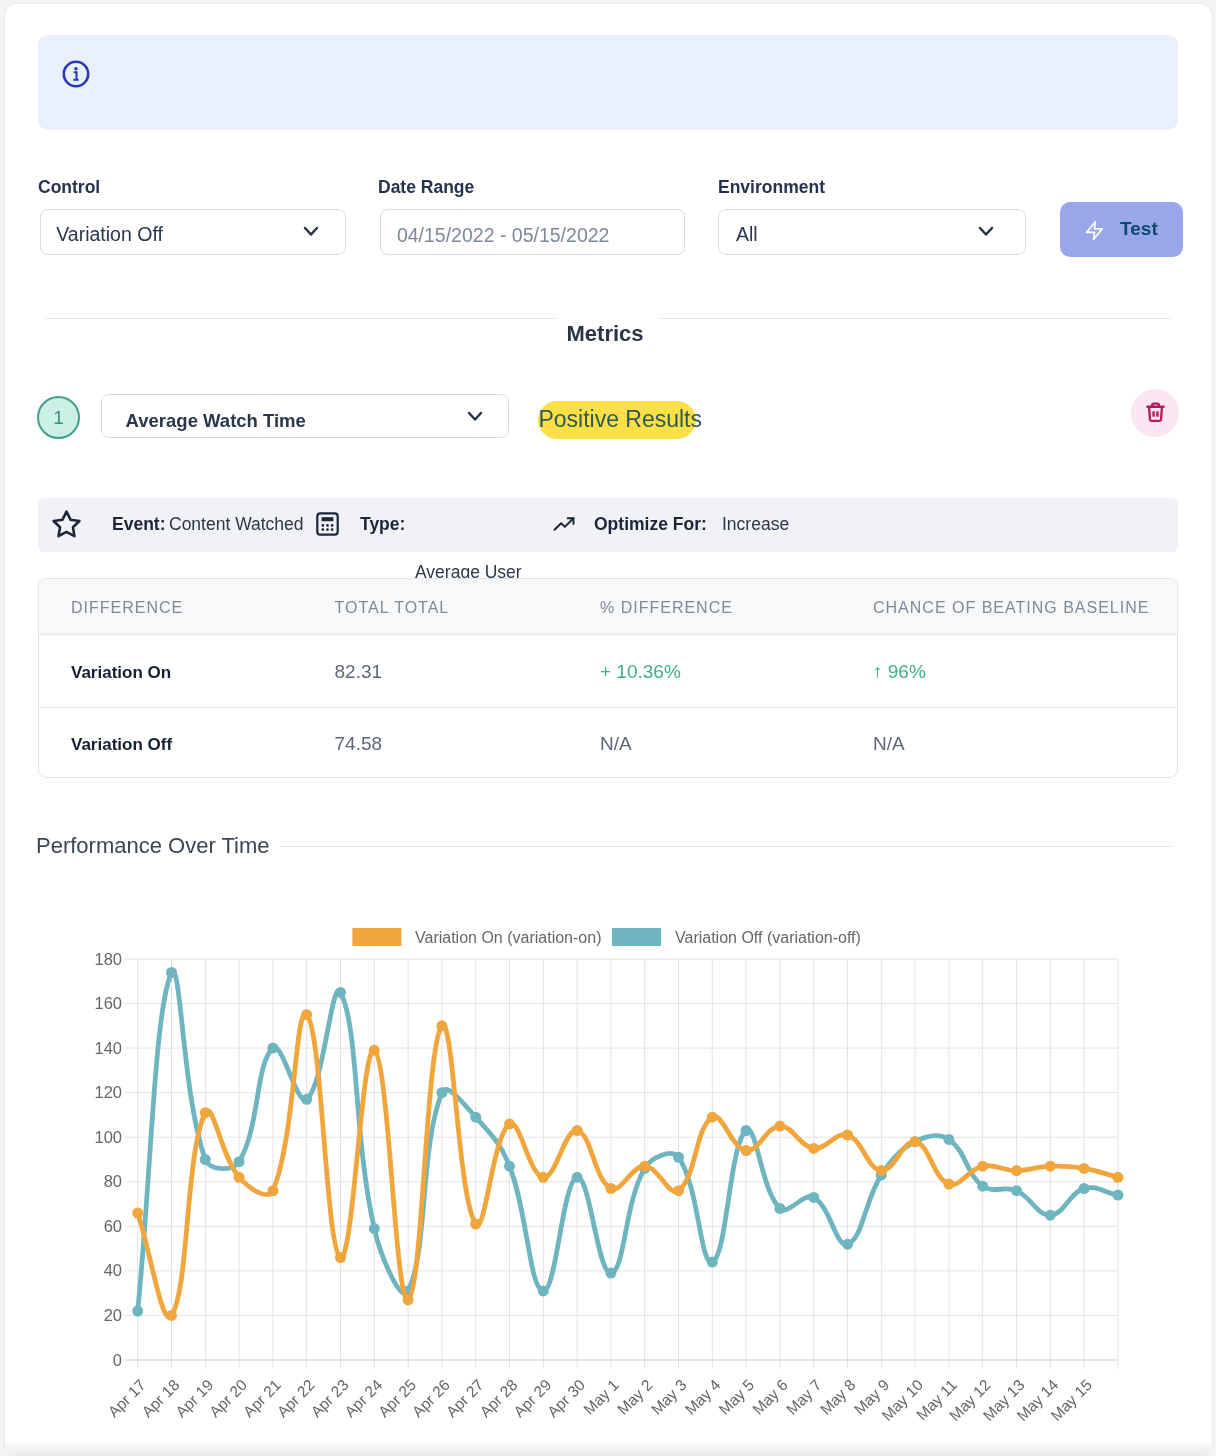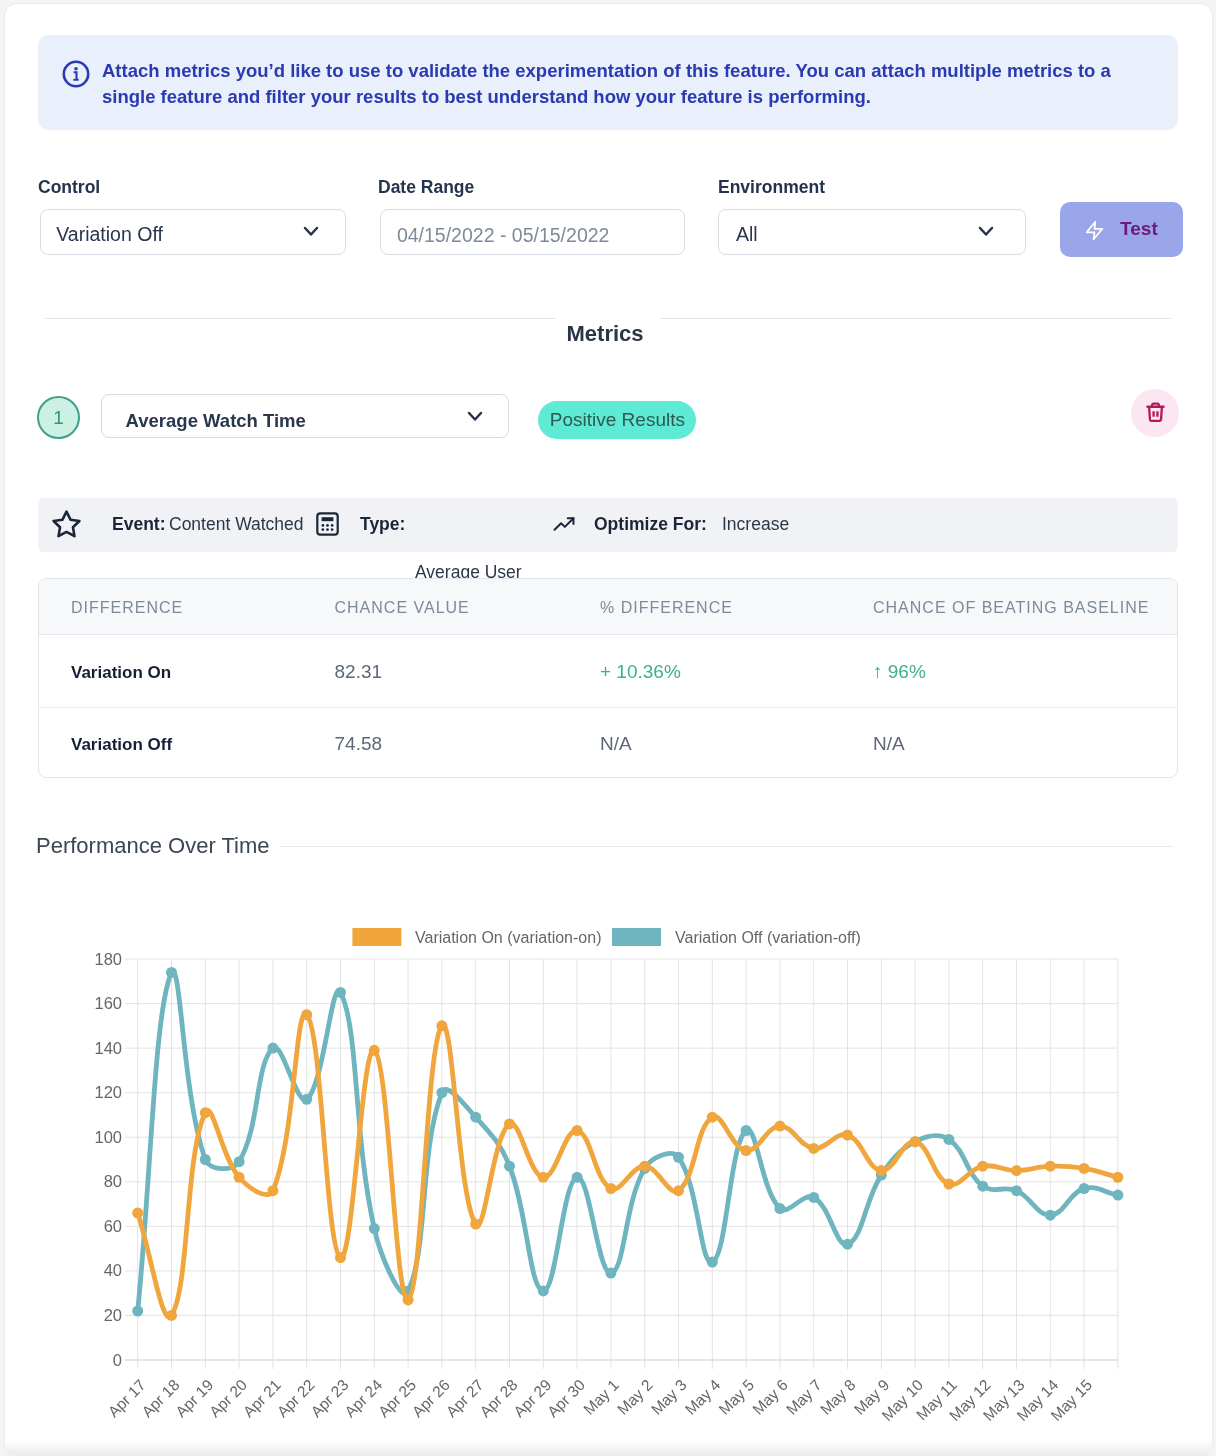--- a/index.html
+++ b/index.html
@@ -7,51 +7,50 @@
 .sel { position:absolute; background:#fff; border:1px solid #d6dae1; border-radius:8px; }
 .lbl { position:absolute; line-height:1; font-size:17.5px; font-weight:700; color:#25334e; }
 </style></head><body>
 <div class="card">
 <div class="abs" style="left:33px;top:31px;width:1140px;height:95px;background:#e9effb;border-radius:10px;"></div>
 <svg width="28" height="28" viewBox="0 0 28 28" style="position:absolute;left:57px;top:56px;">
       <circle cx="14" cy="14" r="12.2" fill="none" stroke="#2a3ab1" stroke-width="2.6"></circle>
       <circle cx="14" cy="8.8" r="1.8" fill="#2a3ab1"></circle>
       <path d="M11.6 12.3h2.9v7.4M11.4 19.8h5.3" fill="none" stroke="#2a3ab1" stroke-width="2.1"></path>
     </svg>
-<div style="position:absolute;left:97px;top:54px;width:1025px;font-size:18.5px;font-weight:700;color:#2a3ab1;line-height:26px;">Attach metrics you’d like to use to validate the experimentation of this feature. You can attach multiple metrics to a single feature and filter your results to best understand how your feature is performing.</div>
 <div class="lbl" style="left:33px;top:175px;">Control</div>
 <div class="lbl" style="left:373px;top:175px;">Date Range</div>
 <div class="lbl" style="left:713px;top:175px;">Environment</div>
 <div class="sel" style="left:34.5px;top:204.5px;width:306px;height:46px;"></div>
 <div class="abs" style="left:51.3px;top:221px;font-size:19.5px;color:#29364c;">Variation Off</div>
 <svg width="16" height="11" viewBox="0 0 16 11" style="position:absolute;left:297.7px;top:221.6px;">
       <path d="M2 2 L8 8.5 L14 2" fill="none" stroke="#273249" stroke-width="2.5" stroke-linecap="round" stroke-linejoin="round"></path>
     </svg>
 <div class="sel" style="left:375px;top:204.5px;width:305px;height:46px;"></div>
 <div class="abs" style="left:391.9px;top:221.5px;font-size:19.5px;color:#7e8a99;">04/15/2022 - 05/15/2022</div>
 <div class="sel" style="left:713px;top:204.5px;width:308px;height:46px;"></div>
 <div class="abs" style="left:731px;top:221px;font-size:19.5px;color:#29364c;">All</div>
 <svg width="16" height="11" viewBox="0 0 16 11" style="position:absolute;left:973px;top:221.6px;">
       <path d="M2 2 L8 8.5 L14 2" fill="none" stroke="#273249" stroke-width="2.5" stroke-linecap="round" stroke-linejoin="round"></path>
     </svg>
 <div class="abs" style="left:1054.7px;top:197.7px;width:123.5px;height:55.5px;background:#99a7ea;border-radius:10px;"></div>
 <div class="abs" style="left:1079px;top:214px;"><svg width="21" height="25" viewBox="0 0 24 24" fill="none" stroke="#ffffff" stroke-width="2" stroke-linecap="round" stroke-linejoin="round">
         <polygon points="13 2 3 14 12 14 11 22 21 10 12 10 13 2"></polygon>
       </svg></div>
-<div class="abs" style="left:1115.1px;top:215.4px;font-size:19px;font-weight:700;color:#701a75;">Test</div>
+<div class="abs" style="left:1115.1px;top:215.4px;font-size:19px;font-weight:700;color:#0c4a6e;">Test</div>
 <div class="abs" style="left:40px;top:314px;width:511px;height:1px;background:#e4e6ea;"></div>
 <div class="abs" style="left:655px;top:314px;width:511px;height:1px;background:#e4e6ea;"></div>
 <div class="abs" style="left:561.5px;top:319px;font-size:22px;font-weight:700;color:#2b3546;">Metrics</div>
 <div class="abs" style="left:32px;top:391.6px;width:43px;height:43px;border:2px solid #3fa08c;border-radius:50%;background:#cbf0e4;color:#349086;font-size:19px;line-height:39px;text-align:center;">1</div>
 <div class="sel" style="left:96px;top:390px;width:408px;height:44px;"></div>
 <div class="abs" style="left:120.6px;top:407.8px;font-size:18.5px;font-weight:700;color:#29364c;">Average Watch Time</div>
 <svg width="16" height="11" viewBox="0 0 16 11" style="position:absolute;left:462px;top:407px;">
       <path d="M2 2 L8 8.5 L14 2" fill="none" stroke="#273249" stroke-width="2.5" stroke-linecap="round" stroke-linejoin="round"></path>
     </svg>
-<div class="abs" style="left:533.4px;top:397px;width:158px;height:37.6px;background:#5eead4;border-radius:19px;font-size:19px;color:#2e5a52;line-height:37.6px;text-align:center;">Positive Results</div>
+<div class="abs" style="left:533.4px;top:397px;width:158px;height:37.6px;background:#fde047;border-radius:19px;font-size:23px;color:#2e5a52;line-height:37.6px;text-align:center;">Positive Results</div>
 <div class="abs" style="left:1126px;top:384.5px;width:48px;height:48px;background:#fae7f1;border-radius:50%;"></div>
 <div class="abs" style="left:1138.5px;top:396px;"><svg width="23" height="25" viewBox="0 0 24 24" fill="none" stroke="#b5185a" stroke-width="2.4" stroke-linejoin="round">
         <path d="M3.5 6h17" stroke-linecap="round"></path>
         <path d="M8.5 6V4.2a1.4 1.4 0 0 1 1.4-1.4h4.2a1.4 1.4 0 0 1 1.4 1.4V6"></path>
         <path d="M5.3 6l.9 13.2a1.8 1.8 0 0 0 1.8 1.6h8a1.8 1.8 0 0 0 1.8-1.6L18.7 6"></path>
         <path d="M10 10.8v5.6M14 10.8v5.6"></path>
       </svg></div>
 <div class="abs" style="left:33px;top:494px;width:1140px;height:54px;background:#f0f2f5;border-radius:6px;"></div>
 <div class="abs" style="left:45px;top:505px;"><svg width="33" height="31" viewBox="0 0 24 24" fill="none" stroke="#1b2639" stroke-width="2" stroke-linecap="round" stroke-linejoin="round">
         <polygon points="12 2 15.09 8.26 22 9.27 17 14.14 18.18 21.02 12 17.77 5.82 21.02 7 14.14 2 9.27 8.91 8.26 12 2"></polygon>
@@ -76,21 +75,21 @@
         <polyline points="1.5 15.5 9.5 7.5 14 12 24.5 1.5"></polyline>
         <polyline points="17.5 1.5 24.5 1.5 24.5 8.5"></polyline>
       </svg></div>
 <div class="abs" style="left:589px;top:512px;font-size:17.5px;font-weight:700;color:#1a2539;">Optimize For:</div>
 <div class="abs" style="left:717px;top:512px;font-size:17.5px;color:#2b374a;">Increase</div>
 <div class="abs" style="left:33px;top:574px;width:1140px;height:200px;border:1px solid #e2e5ea;border-radius:8px;overflow:hidden;">
       <div style="position:absolute;left:0;top:0;width:100%;height:56px;background:#f7f8fa;border-bottom:1px solid #e2e5ea;"></div>
       <div style="position:absolute;left:0;top:128px;width:100%;height:1px;background:#e8eaef;"></div>
     </div>
 <div class="abs" style="left:66px;top:596px;font-size:16px;letter-spacing:1px;color:#7e8a9a;">DIFFERENCE</div>
-<div class="abs" style="left:329.5px;top:596px;font-size:16px;letter-spacing:1px;color:#7e8a9a;">CHANCE VALUE</div>
+<div class="abs" style="left:329.5px;top:596px;font-size:16px;letter-spacing:1px;color:#7e8a9a;">TOTAL TOTAL</div>
 <div class="abs" style="left:595px;top:596px;font-size:16px;letter-spacing:1px;color:#7e8a9a;">% DIFFERENCE</div>
 <div class="abs" style="left:868px;top:596px;font-size:16px;letter-spacing:1px;color:#7e8a9a;">CHANCE OF BEATING BASELINE</div>
 <div class="abs" style="left:66px;top:657.5px;font-size:19px;text-align:center;"><b style="color:#151f32;font-size:17px;">Variation On</b></div>
 <div class="abs" style="left:329.5px;top:657.5px;font-size:19px;"><span style="color:#5c6779;text-align:right;">82.31</span></div>
 <div class="abs" style="left:595px;top:657.5px;font-size:19px;"><span style="color:#3eb08f;">+ 10.36%</span></div>
 <div class="abs" style="left:868px;top:657.5px;font-size:19px;"><span style="color:#3eb08f;">↑ 96%</span></div>
 <div class="abs" style="left:66px;top:729.5px;font-size:19px;"><b style="color:#151f32;font-size:17px;">Variation Off</b></div>
 <div class="abs" style="left:329.5px;top:729.5px;font-size:19px;"><span style="color:#5c6779;">74.58</span></div>
 <div class="abs" style="left:595px;top:729.5px;font-size:19px;"><span style="color:#5c6779;">N/A</span></div>
 <div class="abs" style="left:868px;top:729.5px;font-size:19px;"><span style="color:#5c6779;">N/A</span></div>

